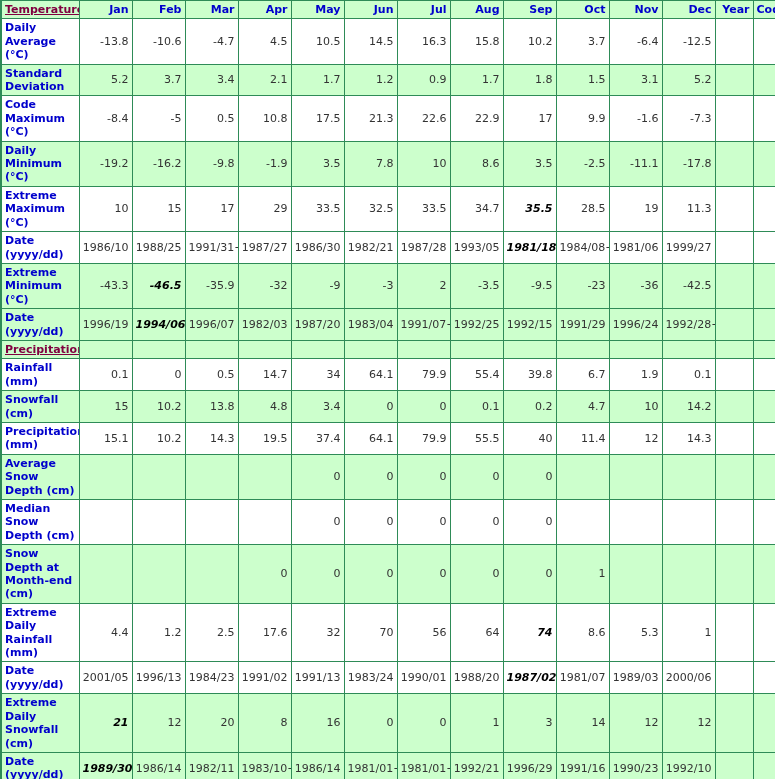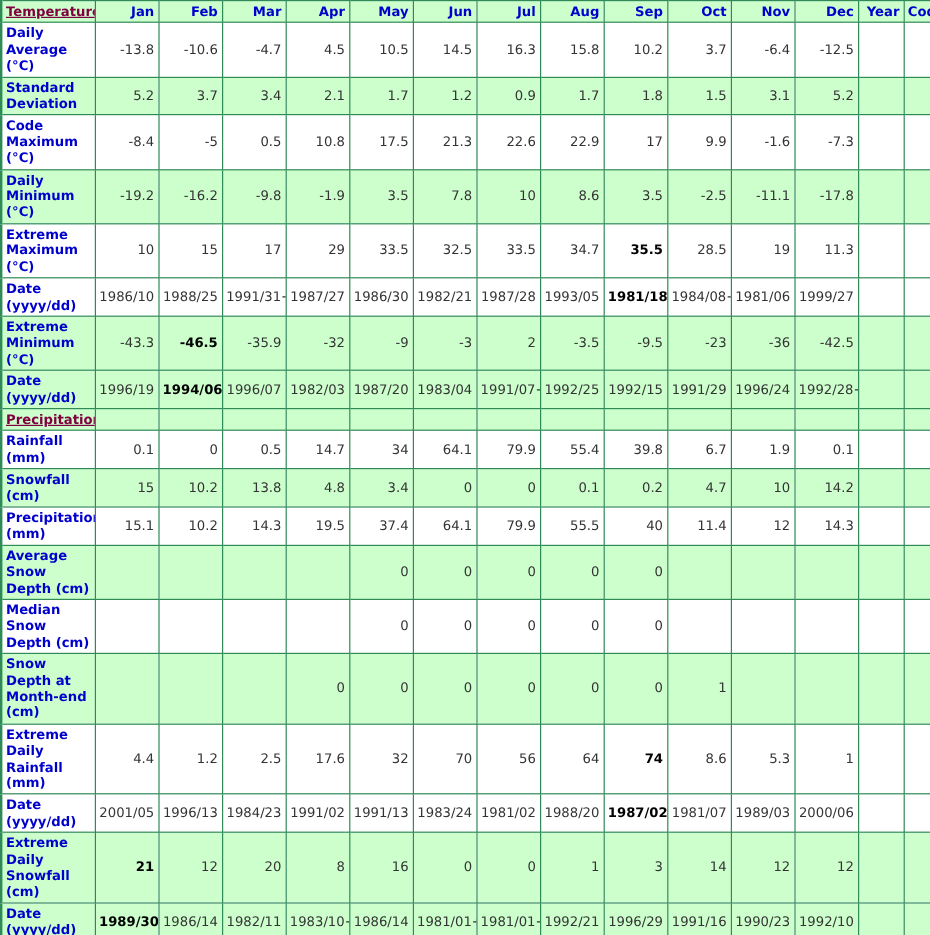--- a/index.html
+++ b/index.html
@@ -68,21 +68,21 @@
     padding-right: 2px;
     margin-left: 12px;
   }
   td.val {
     text-align: right;
     color: #333333;
     font-weight: normal;
     padding-right: 4px;
     font-family: "DejaVu Sans", sans-serif;
   }
-  td.val.bold { font-weight: bold; color: #000000; }
+  td.val.bold { font-weight: bold; color: #000000; font-style: italic; }
   tr.shade td { background: #ccffcc; }
   tr.plain td { background: #ffffff; }
   
   tr.group-end td { border-bottom: 2px solid #2e8b57; }
   #climate-table tr:last-child td { border-bottom: 2px solid #2e8b57; }
   #climate-table td:last-child { border-right: 2px solid #2e8b57; }
   #climate-table td:first-child { border-left: 2px solid #2e8b57; }
 </style>
 </head>
 <body>
@@ -396,21 +396,21 @@
         <td class="val"></td>
       </tr>
       <tr class="plain">
         <td class="rowlabel">Date (yyyy/dd)</td>
         <td class="val">2001/05</td>
         <td class="val">1996/13</td>
         <td class="val">1984/23</td>
         <td class="val">1991/02</td>
         <td class="val">1991/13</td>
         <td class="val">1983/24</td>
-        <td class="val">1981/02</td>
+        <td class="val">1990/01</td>
         <td class="val">1988/20</td>
         <td class="val bold">1987/02</td>
         <td class="val">1981/07</td>
         <td class="val">1989/03</td>
         <td class="val">2000/06</td>
         <td class="val"></td>
         <td class="val"></td>
       </tr>
       <tr class="shade">
         <td class="rowlabel">Extreme Daily Snowfall (cm)</td>

